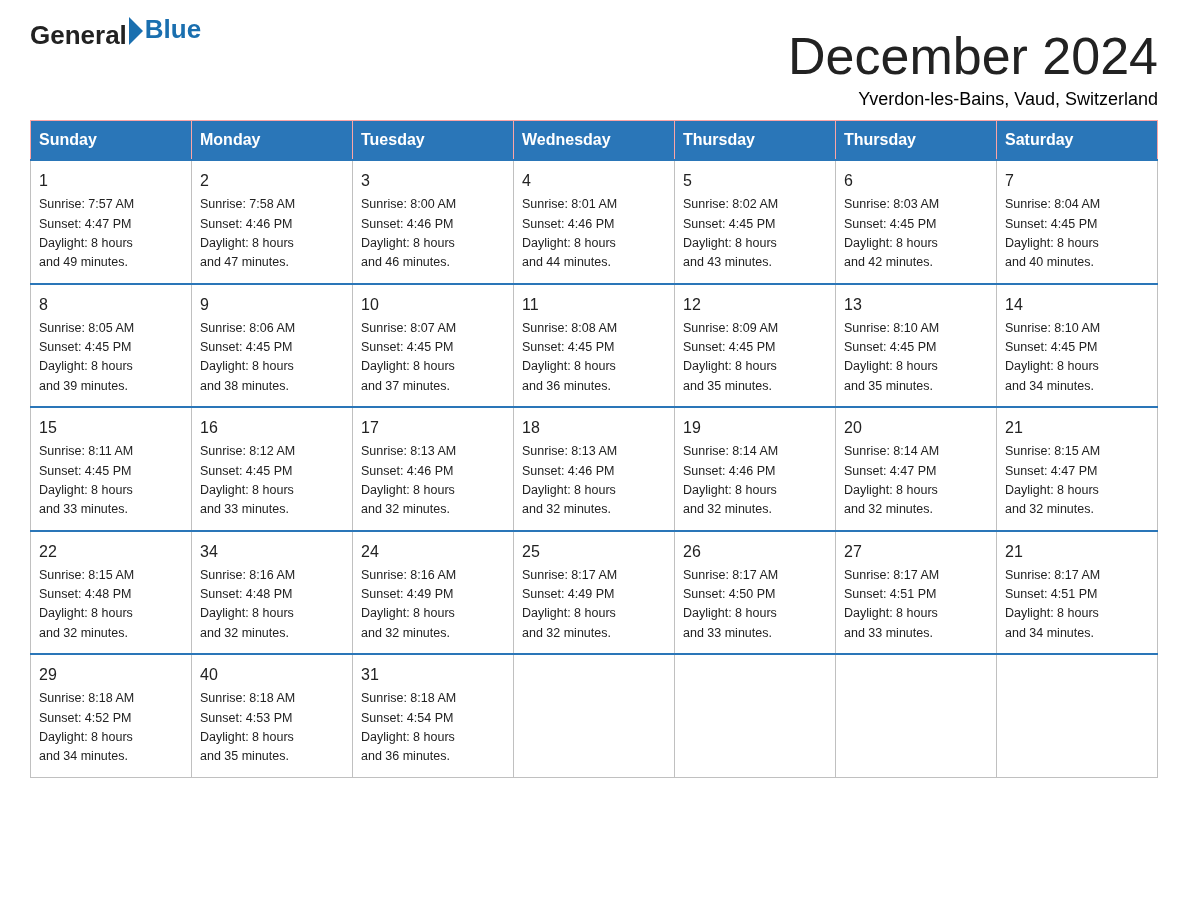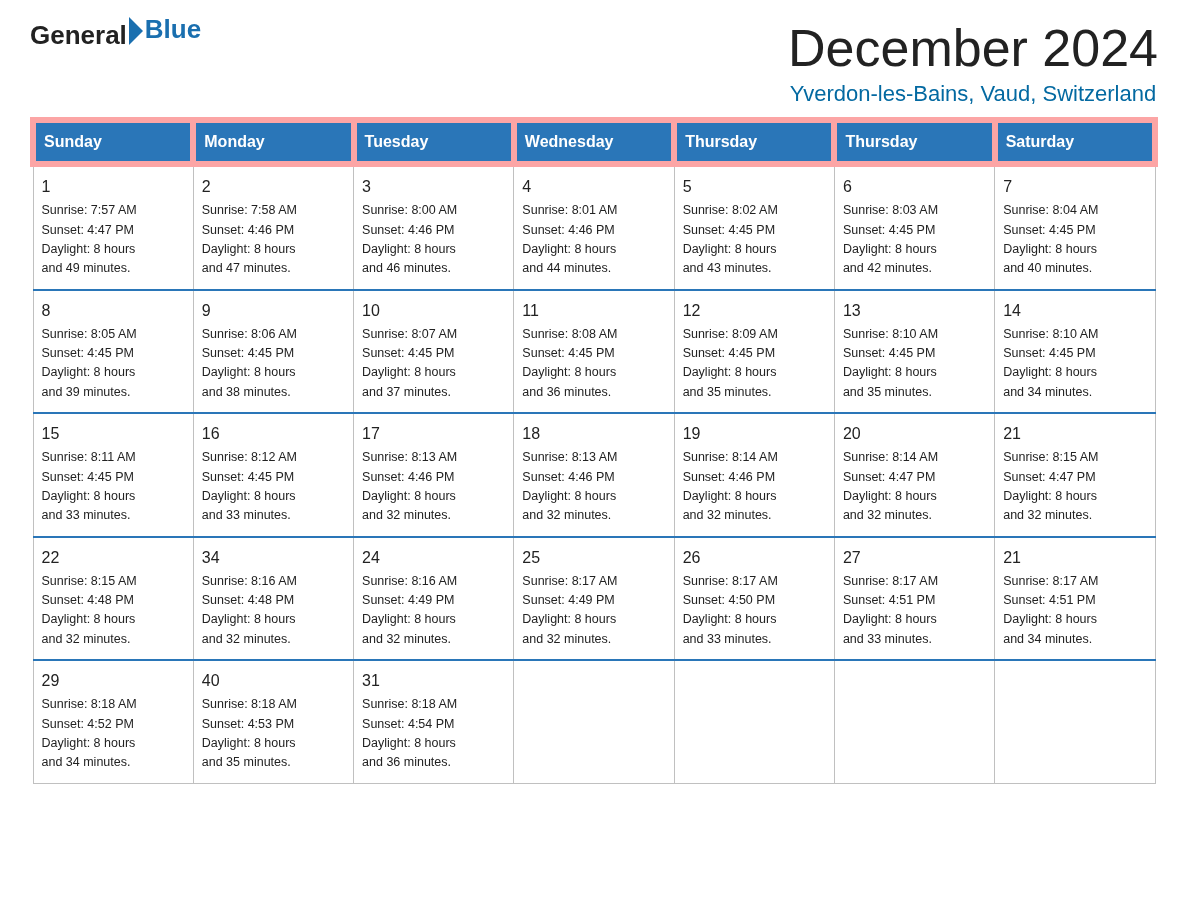--- a/index.html
+++ b/index.html
@@ -40,46 +40,47 @@
       align-items: center;
     }
     .logo-line2 {
       font-size: 26px;
       font-weight: bold;
       color: #1a6faf;
       margin-top: -6px;
       padding-left: 2px;
     }
     .title-section {
-      text-align: center;
+      text-align: right;
+      margin-top: 8px;
     }
     .month-title {
       font-size: 52px;
       font-weight: normal;
       color: #222;
       line-height: 1.1;
     }
     .location-title {
-      font-size: 22px;
-      color: #0369a1;
+      font-size: 18px;
+      color: #000000;
       margin-top: 4px;
     }
     .calendar-table {
       width: 100%;
       border-collapse: collapse;
       margin-top: 10px;
     }
     .calendar-table th {
       background-color: #2a76b8;
       color: #fff;
       font-size: 16px;
       font-weight: bold;
       padding: 10px 8px;
       text-align: left;
-      border: 6px solid #fca5a5;
+      border: 1px solid #fca5a5;
     }
     .calendar-table td {
       vertical-align: top;
       padding: 8px 8px 10px 8px;
       border: 1px solid #c0c0c0;
       border-top: 2px solid #2a76b8;
       width: 14.28%;
       font-size: 13px;
       color: #222;
       line-height: 1.5;

